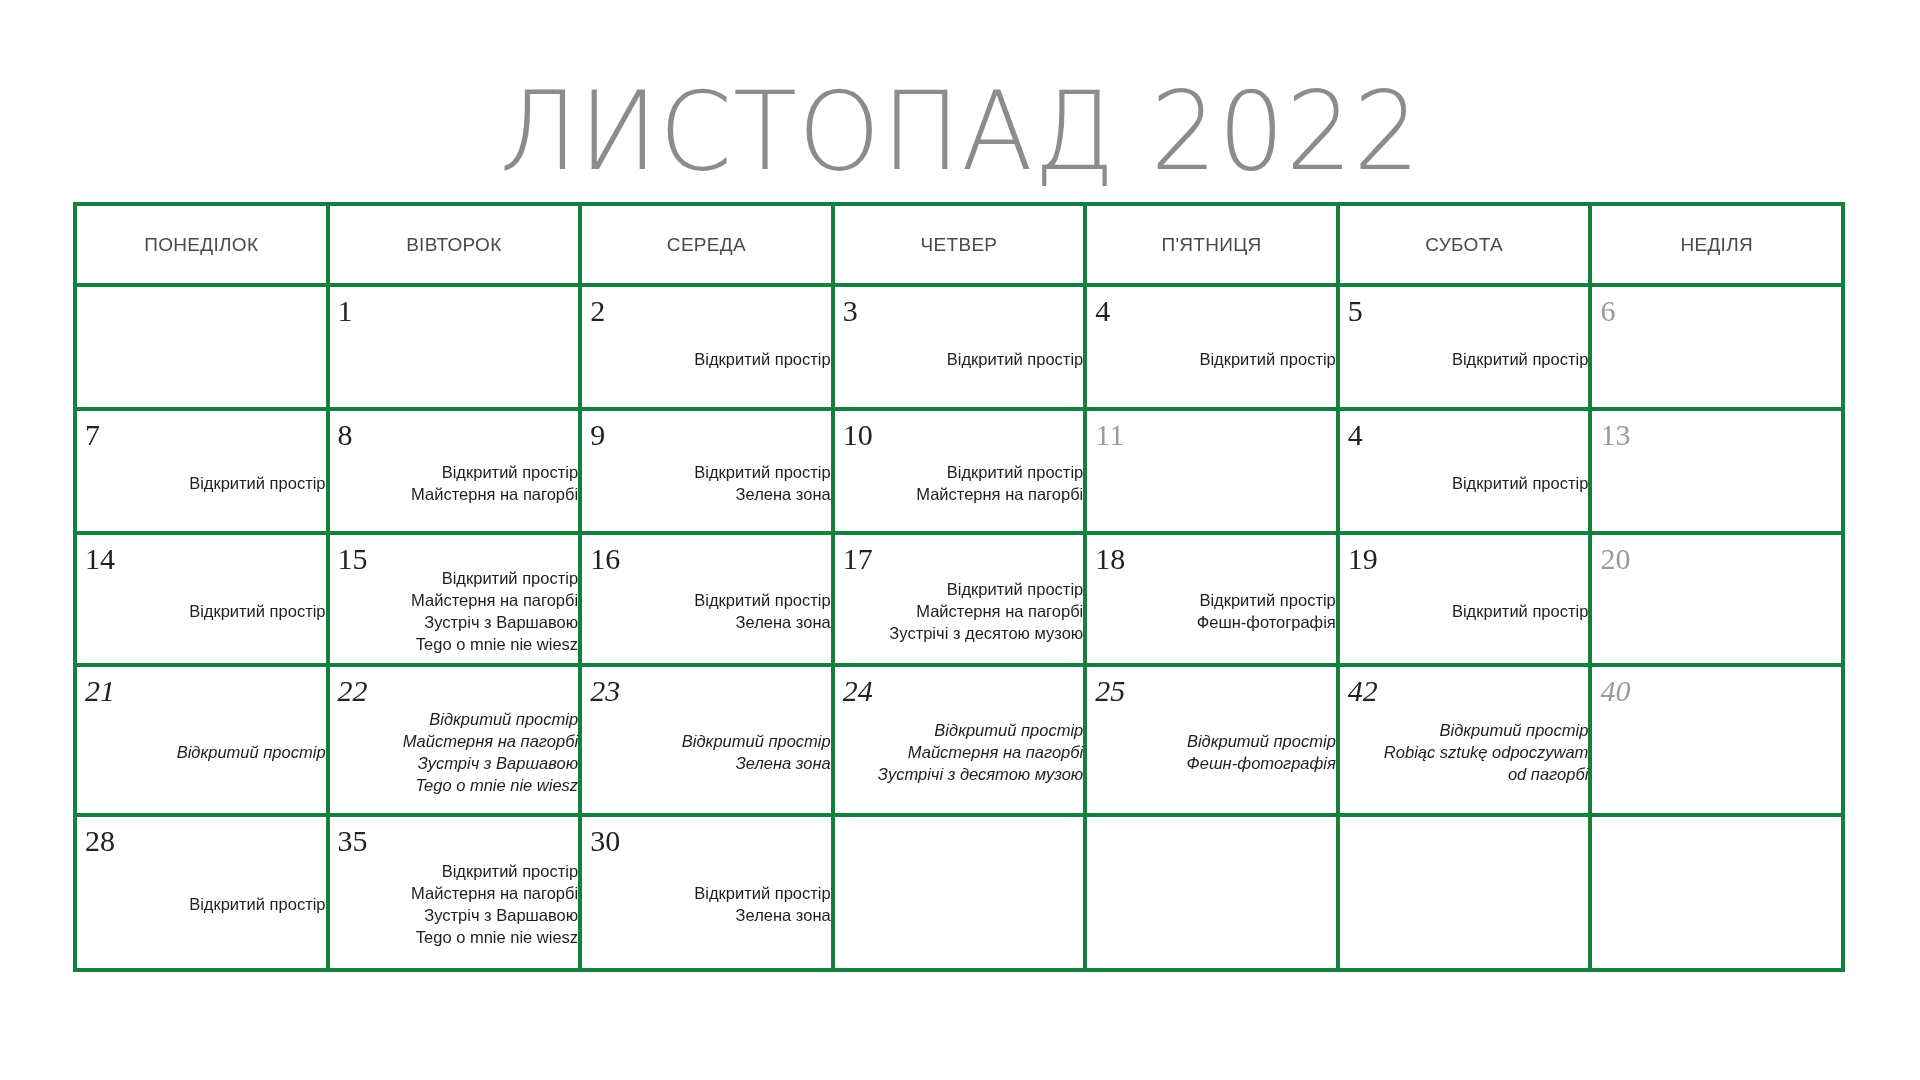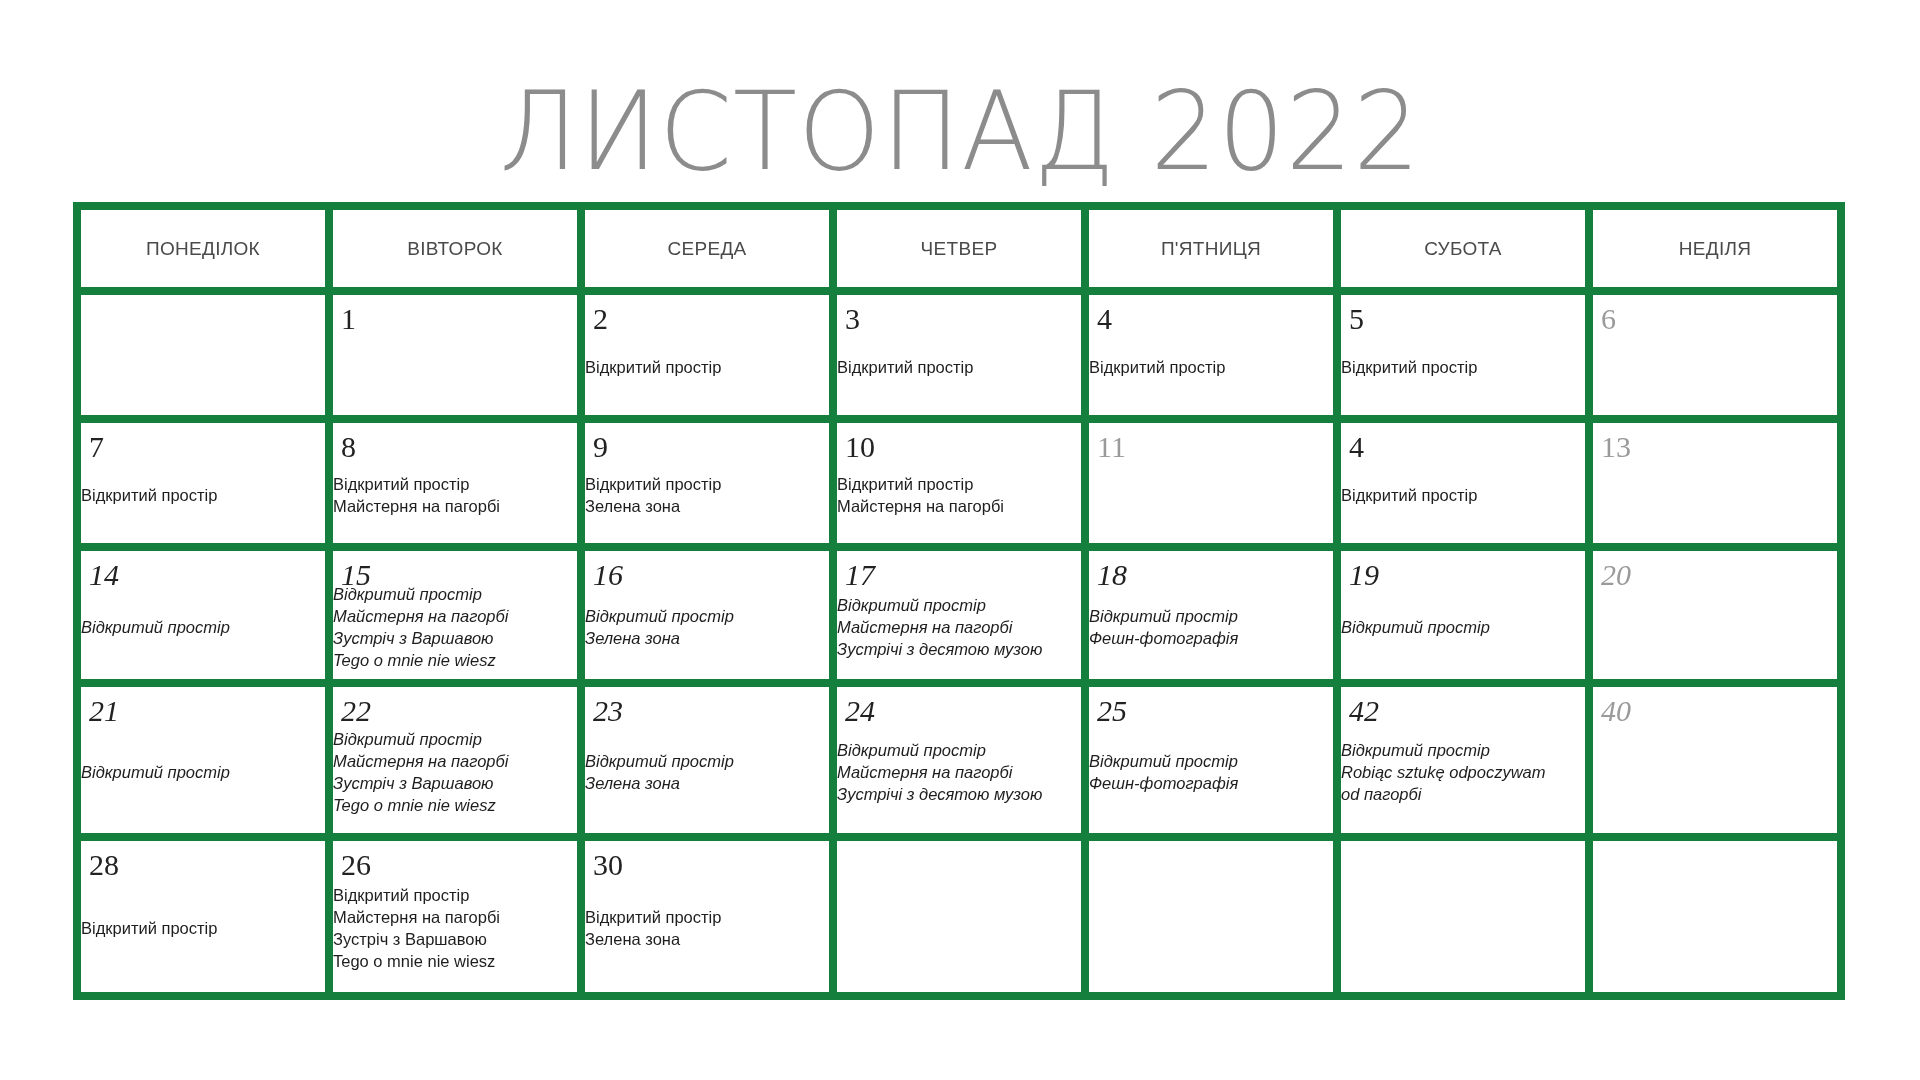--- a/index.html
+++ b/index.html
@@ -9,41 +9,41 @@
     position: absolute; left: 0; top: 72px; width: 1920px; text-align: center;
     font-family: "DejaVu Sans", sans-serif; font-weight: 200;
     font-size: 108px; line-height: 120px; color: #8c8c8c; letter-spacing: 1px;
     transform: scaleX(0.97);
   }
   .cal {
     position: absolute; left: 73px; top: 202px; width: 1772px;
     border-collapse: collapse; table-layout: fixed;
   }
   .cal td, .cal th {
-    border: 8px solid #15803d; padding: 0; vertical-align: top; position: relative;
+    border: 4px solid #15803d; padding: 0; vertical-align: top; position: relative;
     background: #fff;
   }
   .cal th {
     height: 77px; font-weight: normal; font-size: 19px; color: #4a4a4a;
     text-align: center; vertical-align: middle; letter-spacing: 0.3px;
   }
   .cal tr.r1 td { height: 120px; }
   .cal tr.r2 td { height: 120px; }
-  .cal tr.r3 td { height: 128px; font-style: italic; }
+  .cal tr.r3 td { height: 128px; }
   .cal tr.r4 td { height: 146px; font-style: italic; }
   .cal tr.r5 td { height: 151px; }
   .daynum {
     position: absolute; left: 8px; top: 6px;
     font-family: "Liberation Serif", "DejaVu Serif", serif;
     font-size: 30px; color: #222; line-height: 36px;
   }
   .daynum.muted { color: #9a9a9a; }
   .events {
     position: absolute; left: 0; right: 0; top: 0; bottom: 0;
-    display: flex; flex-direction: column; justify-content: center; align-items: flex-start;
+    display: flex; flex-direction: column; justify-content: center; align-items: flex-end;
     padding-top: 23px; box-sizing: border-box;
   }
   .ev {
     font-size: 16.5px; line-height: 22px; color: #1e1e1e; text-align: center; white-space: nowrap;
   }
 </style>
 </head>
 <body>
 
 <div class="title">ЛИСТОПАД 2022</div>
@@ -234,21 +234,21 @@
         </td>
       </tr>
       <tr class="r5">
         <td>
           <div class="daynum">28</div>
           <div class="events">
             <div class="ev">Відкритий простір</div>
           </div>
         </td>
         <td>
-          <div class="daynum">26</div>
+          <div class="daynum">35</div>
           <div class="events">
             <div class="ev">Відкритий простір</div>
             <div class="ev">Майстерня на пагорбі</div>
             <div class="ev">Зустріч з Варшавою</div>
             <div class="ev">Tego o mnie nie wiesz</div>
           </div>
         </td>
         <td>
           <div class="daynum">30</div>
           <div class="events">

